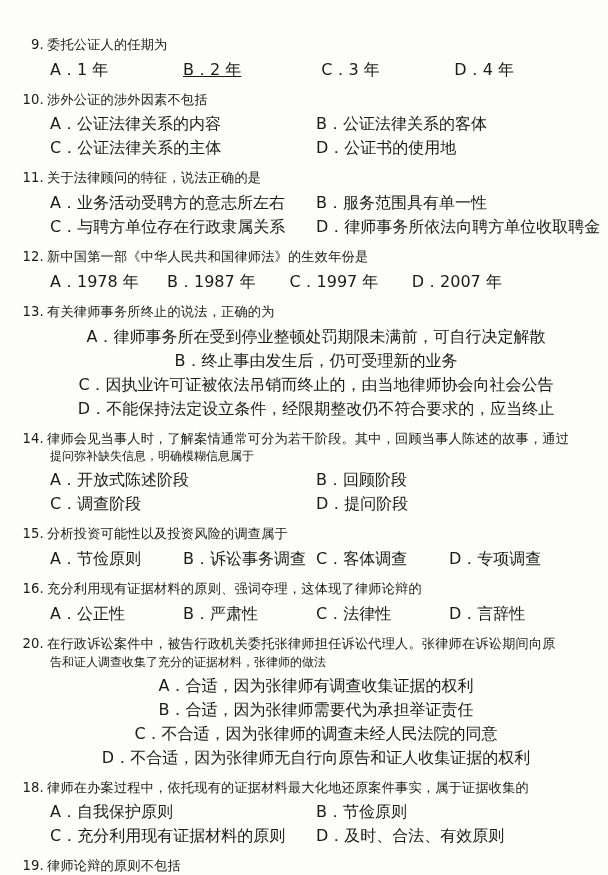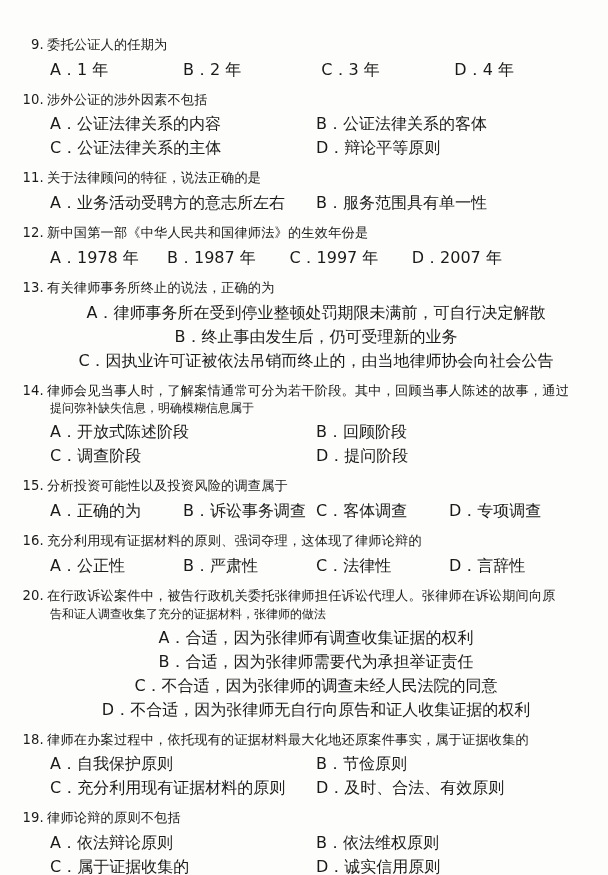--- a/index.html
+++ b/index.html
@@ -50,21 +50,21 @@
   }
   .opt-row {
     display: flex;
     width: 100%;
   }
   .opt {
     white-space: nowrap;
   }
   
   .cols-4 .opt { flex: 0 0 25%; }
-  .cols-4 .opt:nth-child(2) { flex: 0 0 26%; }
+  .cols-4 .opt:nth-child(2) { flex: 0 0 26%; text-decoration: underline; }
   .cols-2 .opt { flex: 0 0 50%; }
   .cols-1 .opt { flex: 1 1 auto; text-align: center; }
   .cols-4b .opt { flex: 0 0 23%; }
   .cols-4b .opt:nth-child(1) { flex: 0 0 22%; }
   .cols-4c .opt { flex: 0 0 25%; }
   .indent-cont {
     padding-left: 30px;
     font-size: 12px;
     line-height: 1.42;
   }
@@ -94,34 +94,38 @@
       <span class="q-num">10.</span>
       <span class="q-text">涉外公证的涉外因素不包括</span>
     </div>
     <div class="opts">
       <div class="opt-row cols-2">
         <span class="opt">A．公证法律关系的内容</span>
         <span class="opt">B．公证法律关系的客体</span>
       </div>
       <div class="opt-row cols-2">
         <span class="opt">C．公证法律关系的主体</span>
-        <span class="opt">D．辩论平等原则</span>
+        <span class="opt">D．公证书的使用地</span>
       </div>
     </div>
   </div>
 
   <div class="q">
     <div class="q-stem">
       <span class="q-num">11.</span>
       <span class="q-text">关于法律顾问的特征，说法正确的是</span>
     </div>
     <div class="opts">
       <div class="opt-row cols-2">
         <span class="opt">A．业务活动受聘方的意志所左右</span>
         <span class="opt">B．服务范围具有单一性</span>
+      </div>
+      <div class="opt-row cols-2">
+        <span class="opt">C．与聘方单位存在行政隶属关系</span>
+        <span class="opt">D．律师事务所依法向聘方单位收取聘金</span>
       </div>
     </div>
   </div>
 
   <div class="q">
     <div class="q-stem">
       <span class="q-num">12.</span>
       <span class="q-text">新中国第一部《中华人民共和国律师法》的生效年份是</span>
     </div>
     <div class="opts">
@@ -142,20 +146,23 @@
     <div class="opts">
       <div class="opt-row cols-1">
         <span class="opt">A．律师事务所在受到停业整顿处罚期限未满前，可自行决定解散</span>
       </div>
       <div class="opt-row cols-1">
         <span class="opt">B．终止事由发生后，仍可受理新的业务</span>
       </div>
       <div class="opt-row cols-1">
         <span class="opt">C．因执业许可证被依法吊销而终止的，由当地律师协会向社会公告</span>
       </div>
+      <div class="opt-row cols-1">
+        <span class="opt">D．不能保持法定设立条件，经限期整改仍不符合要求的，应当终止</span>
+      </div>
     </div>
   </div>
 
   <div class="q">
     <div class="q-stem">
       <span class="q-num">14.</span>
       <span class="q-text">律师会见当事人时，了解案情通常可分为若干阶段。其中，回顾当事人陈述的故事，通过</span>
     </div>
     <div class="indent-cont">提问弥补缺失信息，明确模糊信息属于</div>
     <div class="opts">
@@ -170,21 +177,21 @@
     </div>
   </div>
 
   <div class="q">
     <div class="q-stem">
       <span class="q-num">15.</span>
       <span class="q-text">分析投资可能性以及投资风险的调查属于</span>
     </div>
     <div class="opts">
       <div class="opt-row cols-4c">
-        <span class="opt">A．正确的为</span>
+        <span class="opt">A．节俭原则</span>
         <span class="opt">B．诉讼事务调查</span>
         <span class="opt">C．客体调查</span>
         <span class="opt">D．专项调查</span>
       </div>
     </div>
   </div>
 
   <div class="q">
     <div class="q-stem">
       <span class="q-num">16.</span>

